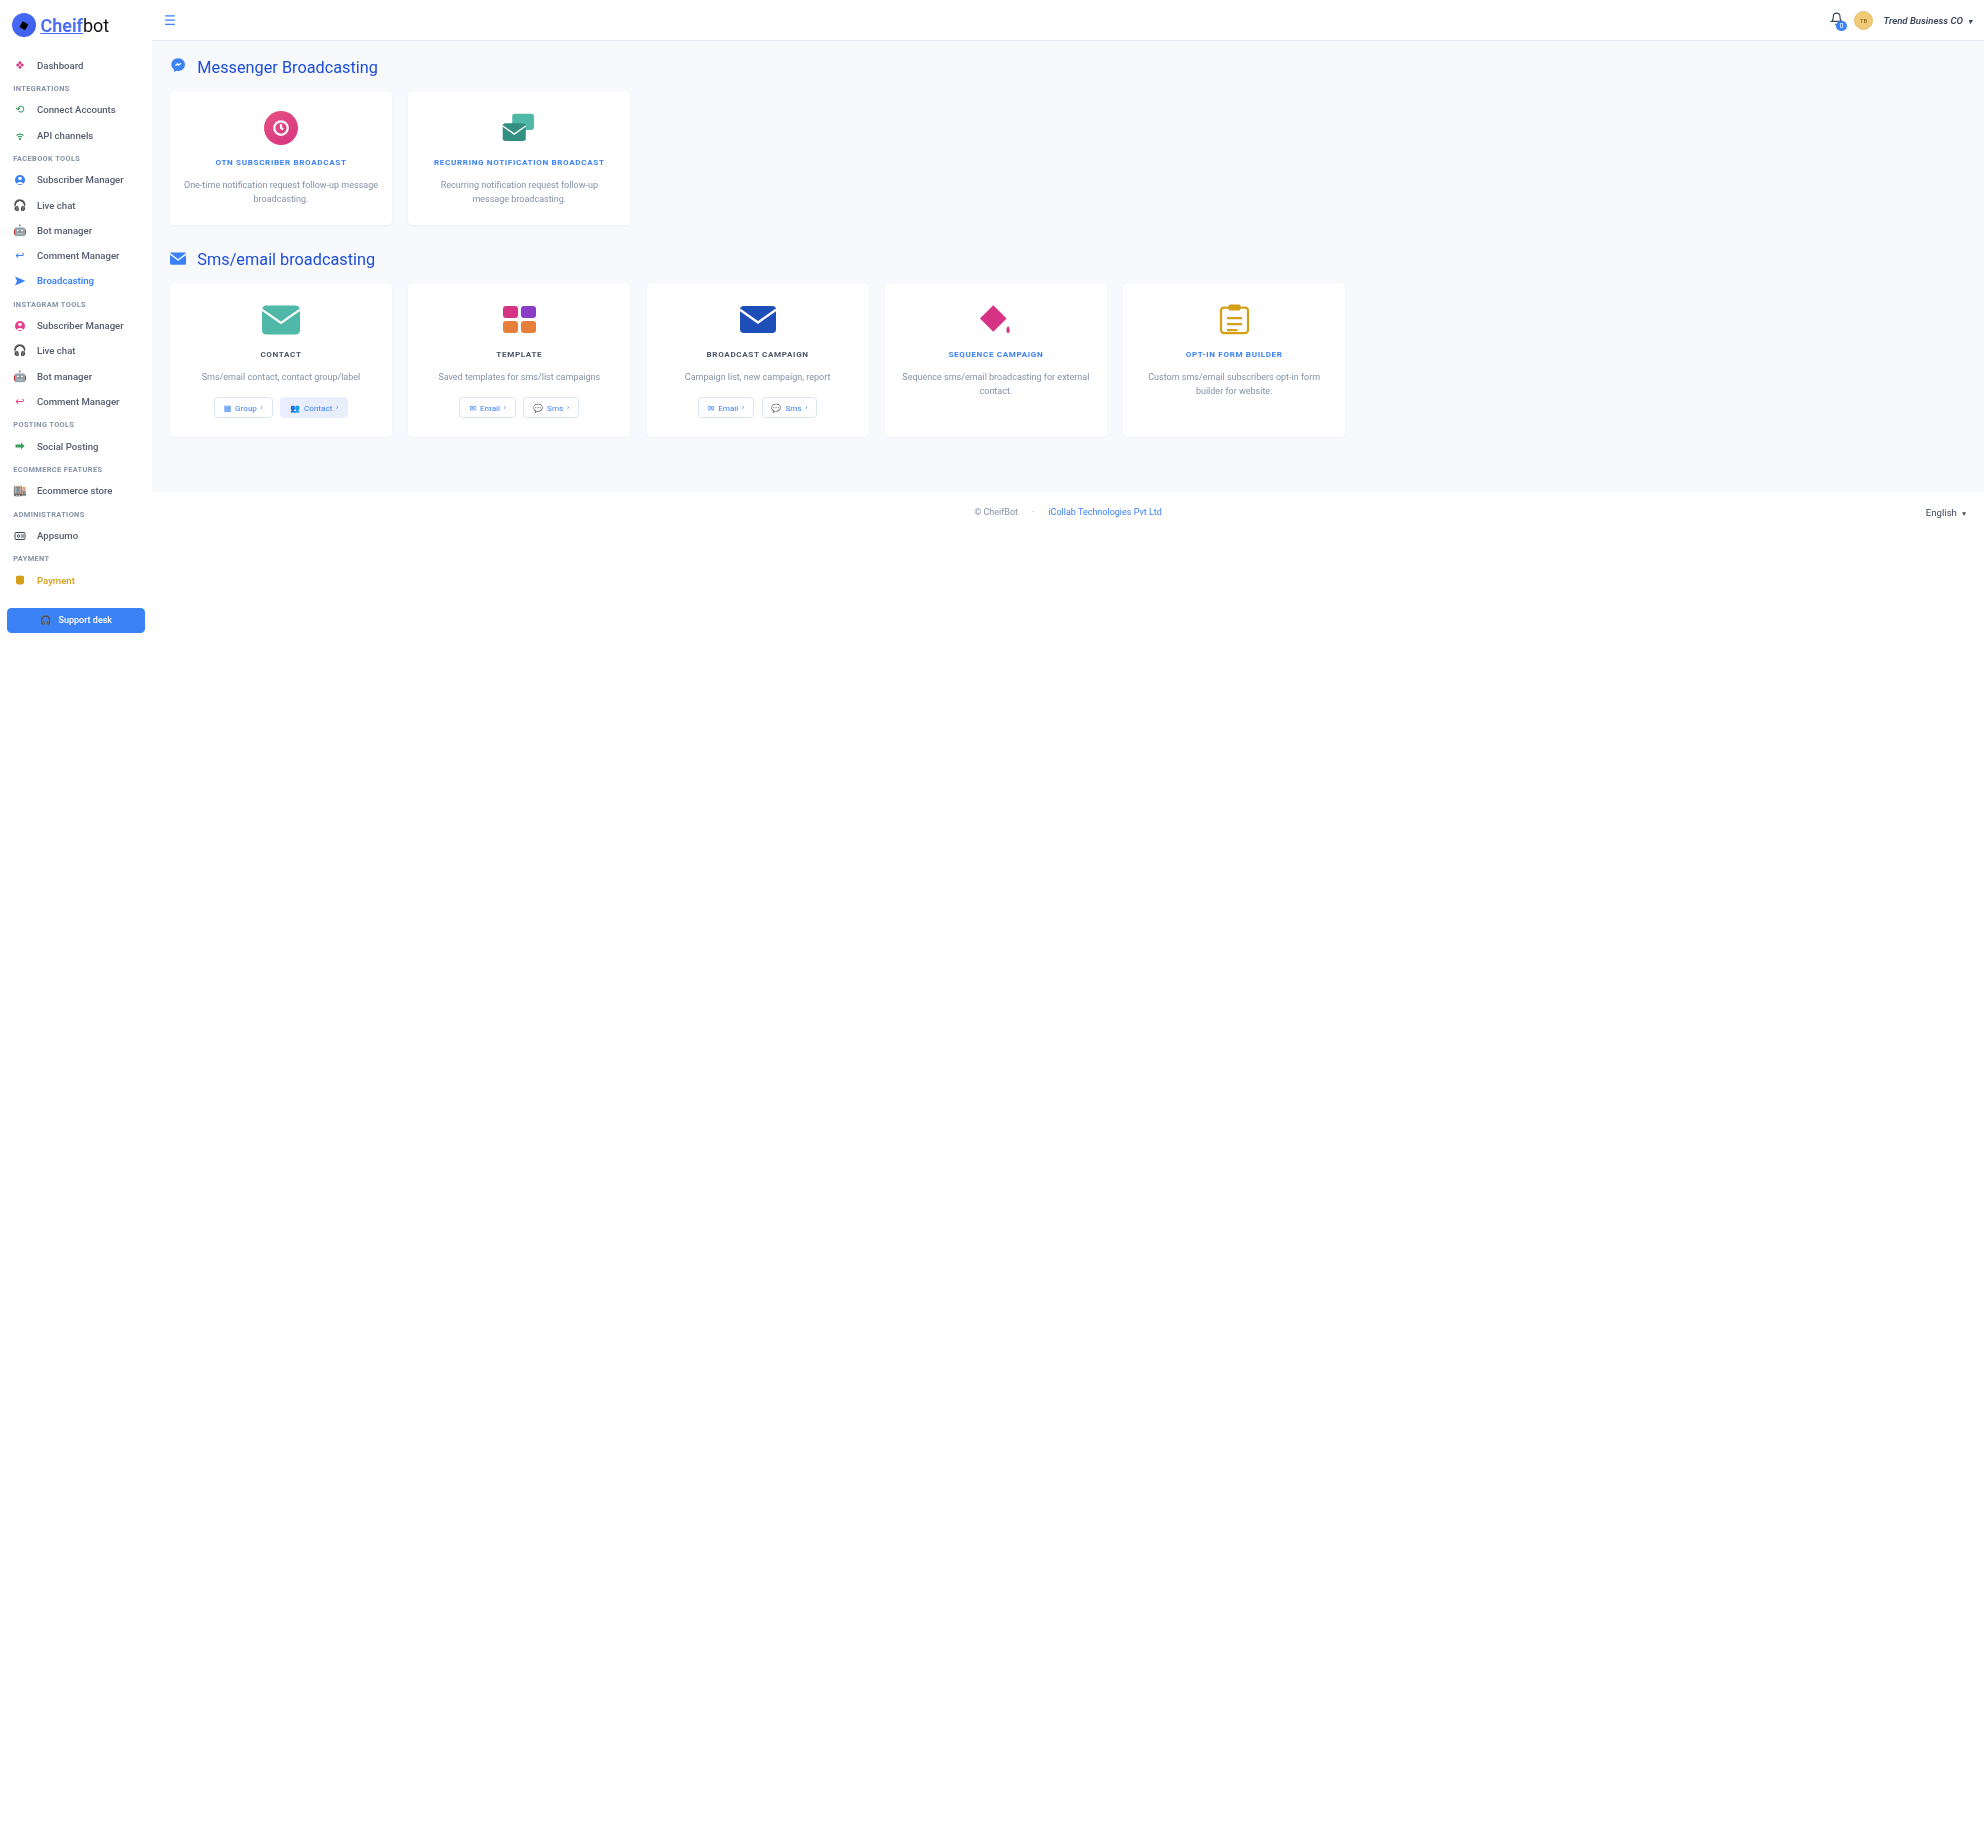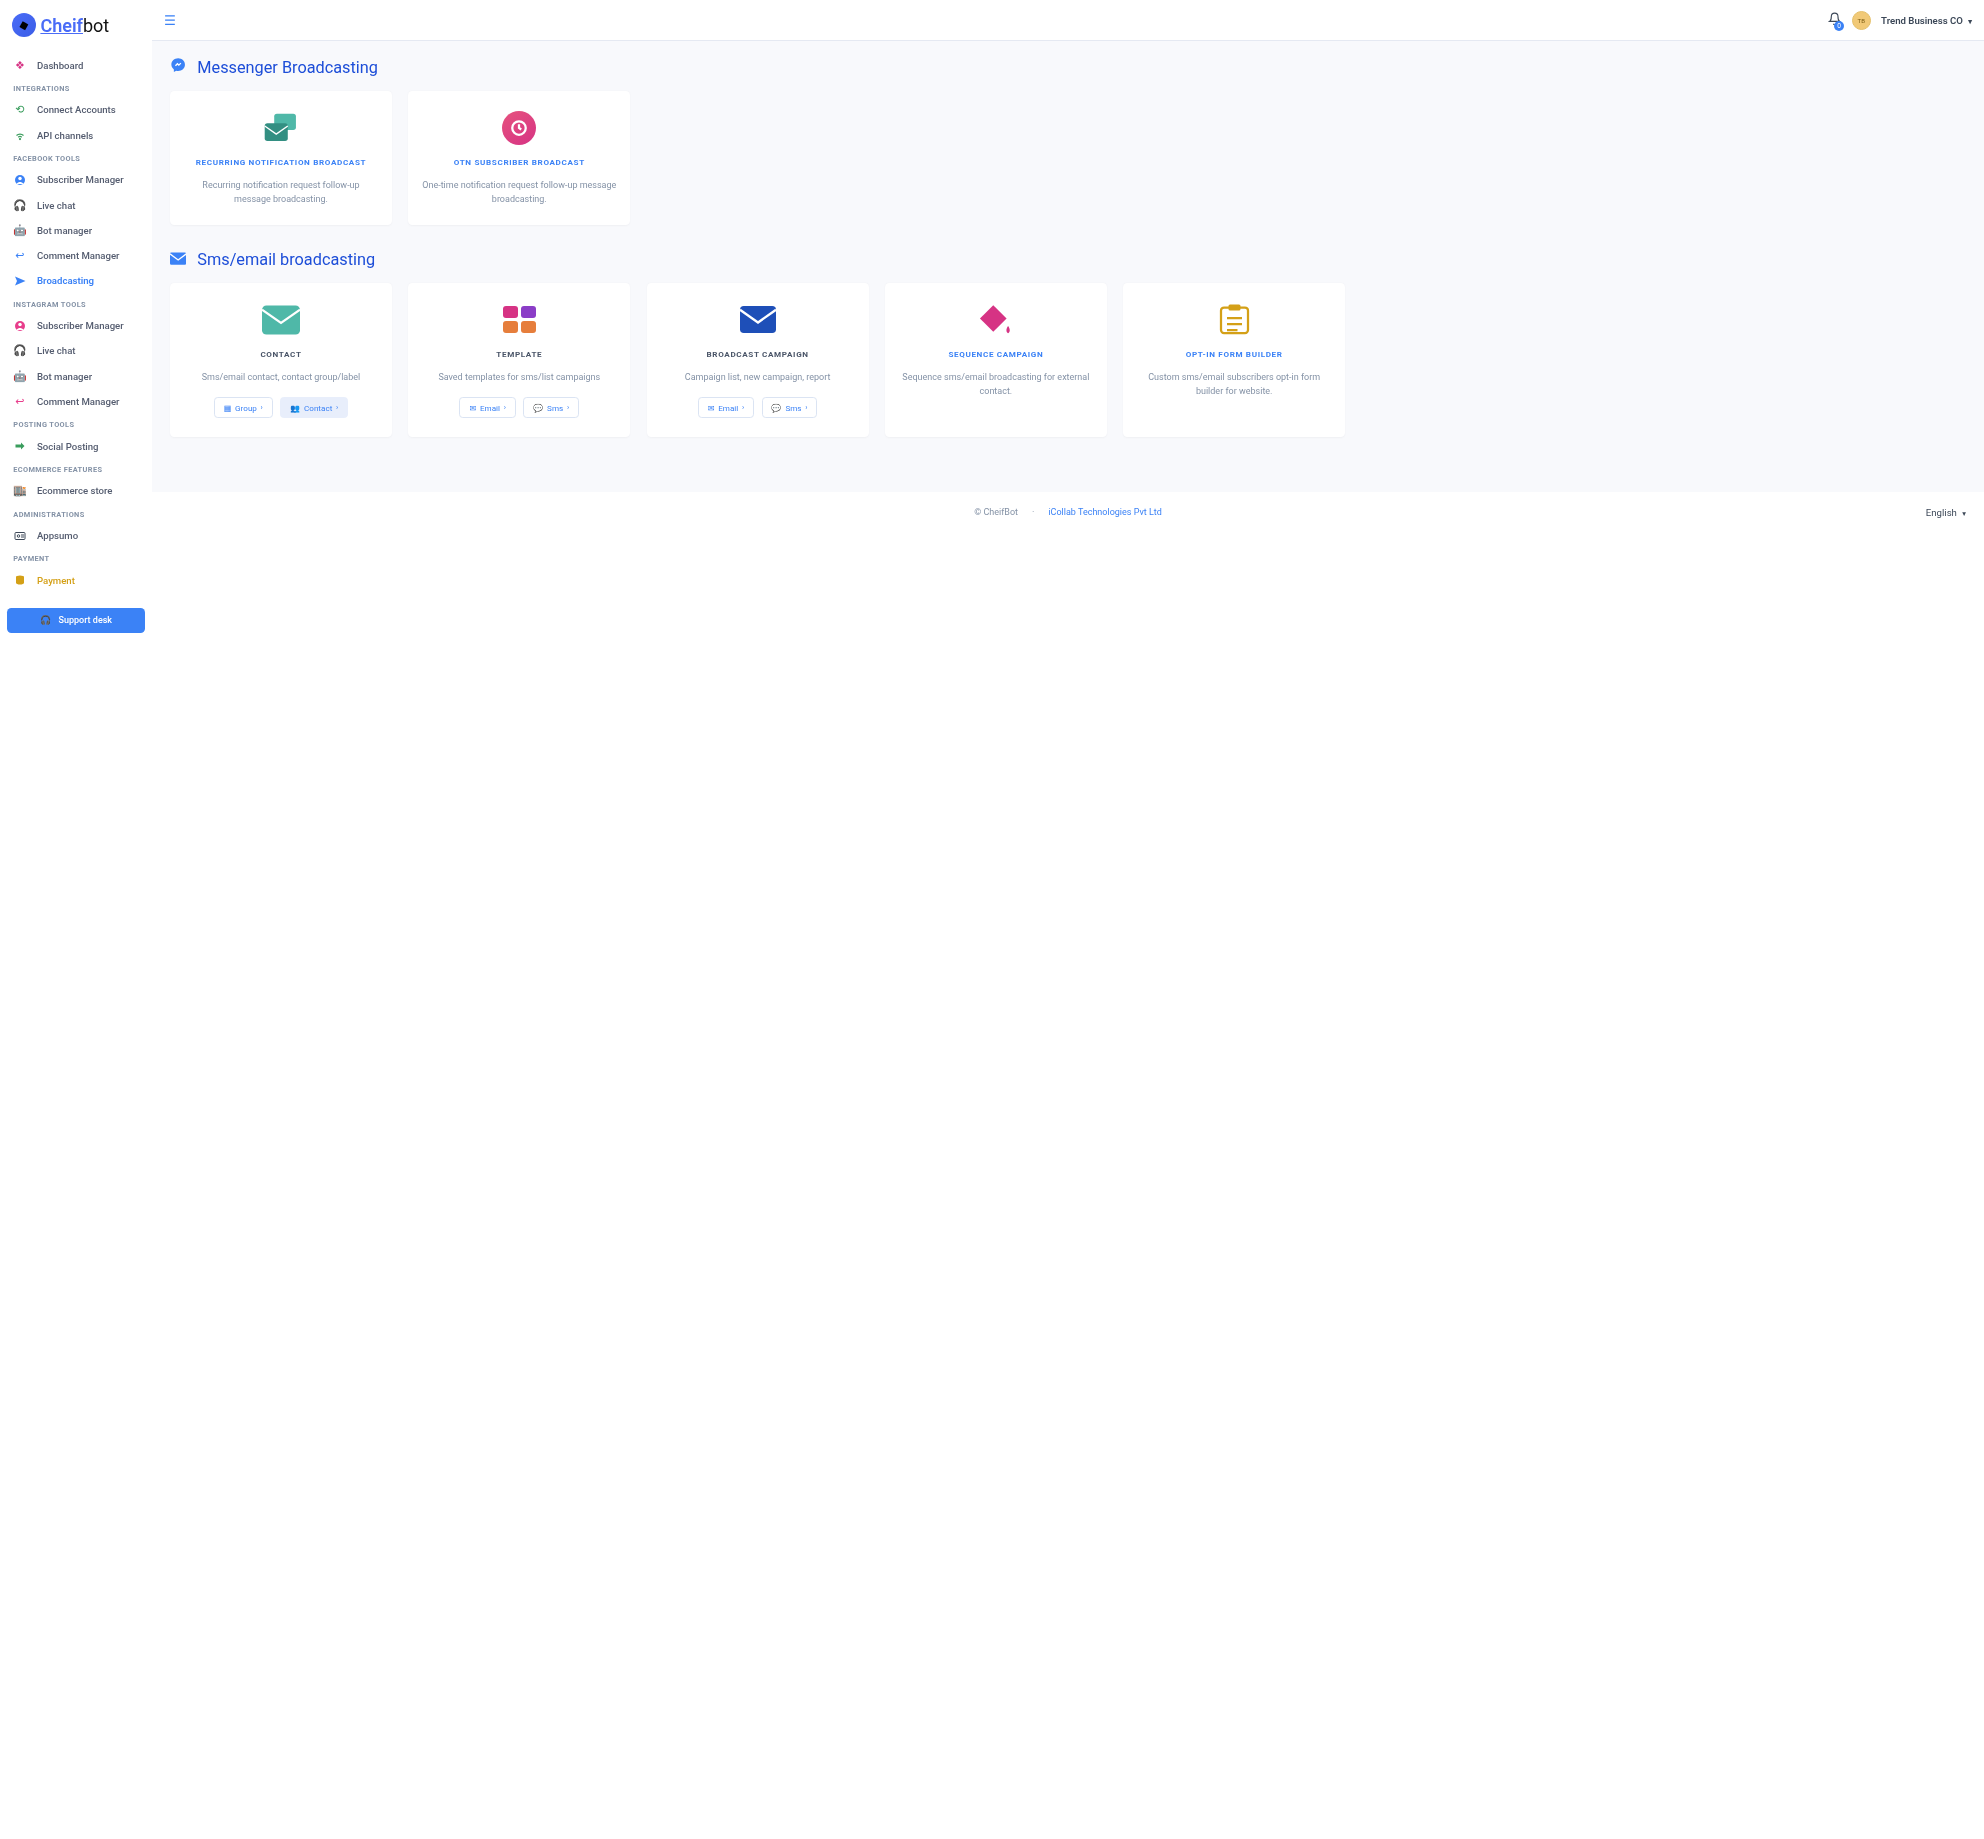--- a/index.html
+++ b/index.html
@@ -100,21 +100,21 @@
   position:absolute; right:-3px; bottom:-3px;
   background:#3b82f6; color:#fff; width:10.4px; height:10.4px; border-radius:50%;
   font-size:6.7px; display:flex; align-items:center; justify-content:center;
 }
 .avatar {
   width:19px; height:19px; border-radius:50%;
   background:#f1c977; border:1.5px solid #e5c06a;
   display:flex;align-items:center;justify-content:center;
   font-size:6px; color:#7a5a10;
 }
-.user-name { font-size:9.6px; font-weight:600; color:#3c4858; cursor:pointer; }
+.user-name { font-size:9.6px; font-weight:600; color:#3c4858; cursor:pointer;font-style:italic; }
 .caret-down{font-size:7.4px;margin-left:3px;}
 
 
 .content {
   background:#f8f9fc;
   padding: 16.3px 18px 30px;
 }
 .section-title {
   display:flex;
   align-items:center;
@@ -368,42 +368,42 @@
           <svg width="16.3" height="16.3" viewBox="0 0 24 24" fill="#3b82f6">
               <path d="M12 2C6.5 2 2 6.1 2 11.2c0 2.9 1.4 5.4 3.7 7.1V22l3.4-1.9c.9.3 1.9.4 2.9.4 5.5 0 10-4.1 10-9.2S17.5 2 12 2z"></path>
               <path d="M8 13l3-3 2 2 3-3" stroke="#fff" stroke-width="2" fill="none"></path>
             </svg>
         </span>
         <span>Messenger Broadcasting</span>
       </div>
 
       <div class="cards">
         <div class="card">
-          <div class="card-icon stack-mail">
-            <svg viewBox="0 0 56 46">
-                <rect x="18" y="2" width="32" height="24" rx="4" fill="#4fb8a8"></rect>
-                <rect x="4" y="16" width="34" height="26" rx="4" fill="#338f82"></rect>
-                <path d="M4 20l17 12 17-12" stroke="#fff" stroke-width="2" fill="none"></path>
-              </svg>
-          </div>
-          <div class="card-title">RECURRING NOTIFICATION BROADCAST</div>
-          <div class="card-desc">Recurring notification request follow-up message broadcasting.</div>
-        </div>
-
-        <div class="card">
           <div class="card-icon">
             <span class="big-circle">
               <svg width="18" height="18" viewBox="0 0 24 24" fill="none" stroke="#fff" stroke-width="3">
                   <circle cx="12" cy="12" r="9"></circle>
                   <path d="M12 7v5l3 2"></path>
                 </svg>
             </span>
           </div>
           <div class="card-title">OTN SUBSCRIBER BROADCAST</div>
           <div class="card-desc">One-time notification request follow-up message broadcasting.</div>
+        </div>
+
+        <div class="card">
+          <div class="card-icon stack-mail">
+            <svg viewBox="0 0 56 46">
+                <rect x="18" y="2" width="32" height="24" rx="4" fill="#4fb8a8"></rect>
+                <rect x="4" y="16" width="34" height="26" rx="4" fill="#338f82"></rect>
+                <path d="M4 20l17 12 17-12" stroke="#fff" stroke-width="2" fill="none"></path>
+              </svg>
+          </div>
+          <div class="card-title">RECURRING NOTIFICATION BROADCAST</div>
+          <div class="card-desc">Recurring notification request follow-up message broadcasting.</div>
         </div>
       </div>
 
       <div class="section-title">
         <span class="sico">
           <svg width="16.3" height="13.3" viewBox="0 0 24 18" fill="#3b82f6">
               <rect width="24" height="18" rx="2"></rect>
               <path d="M0 2l12 9L24 2" stroke="#fff" stroke-width="2" fill="none"></path>
             </svg>
         </span>

